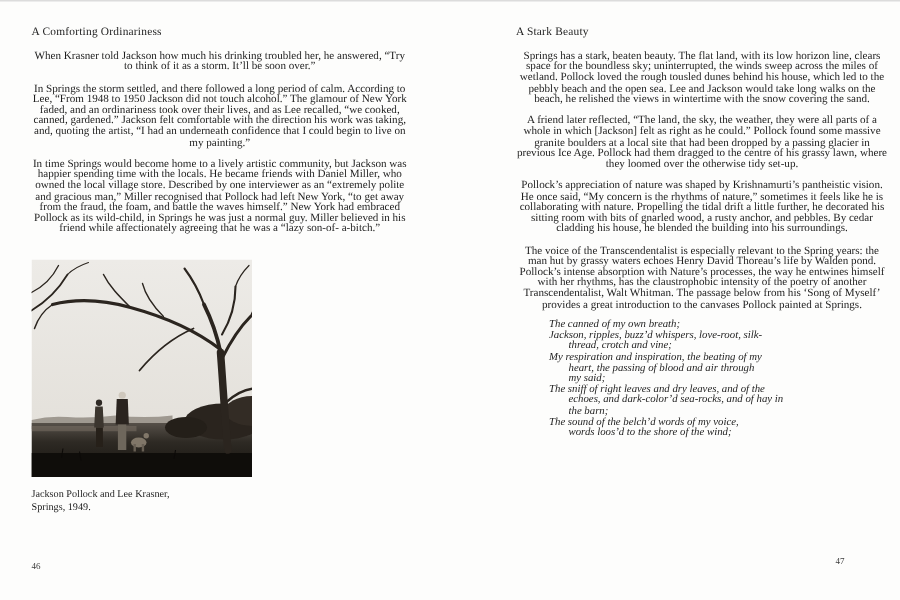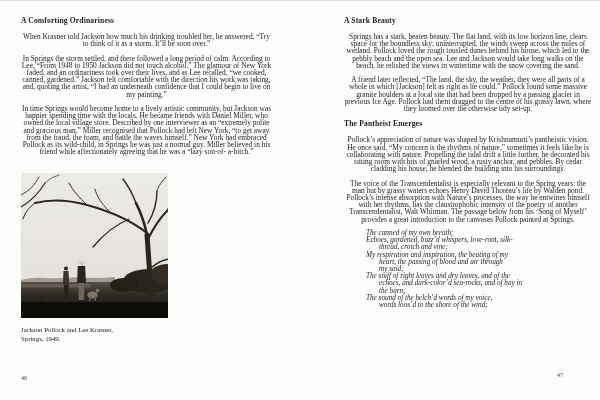--- a/index.html
+++ b/index.html
@@ -13,21 +13,21 @@
   .spread {
     position: relative; width: 600px; height: 400px;
     background: #fdfdfc;
     border-top: 1px solid #dcdcdc;
   }
   .col { position: absolute; top: 15px; }
   .col-left  { left: 21px;  width: 251px; }
   .col-right { left: 344px; width: 248px; }
 
   .heading {
-    font-size: 7.6px; font-weight: 700;
+    font-size: 7.6px; font-weight: 400;
     margin: 0 0 8px 0; letter-spacing: 0.15px;
   }
   .heading.mid { margin-top: 7px; }
   .para {
     font-size: 7.4px; line-height: 7.2px;
     margin: 0 0 7.2px 0; text-align: center;
   }
   .figure { margin: 18px 0 0 0; }
   .photo-svg { display: block; }
   .caption {
@@ -126,27 +126,26 @@
         <div>Springs, 1949.</div>
       </div>
     </div>
   </div>
 
   <div class="col col-right">
     <div class="heading">A Stark Beauty</div>
     <p class="para">Springs has a stark, beaten beauty. The flat land, with its low horizon line, clears space for the boundless sky; uninterrupted, the winds sweep across the miles of wetland. Pollock loved the rough tousled dunes behind his house, which led to the pebbly beach and the open sea. Lee and Jackson would take long walks on the beach, he relished the views in wintertime with the snow covering the sand.</p>
     <p class="para">A friend later reflected, “The land, the sky, the weather, they were all parts of a whole in which [Jackson] felt as right as he could.” Pollock found some massive granite boulders at a local site that had been dropped by a passing glacier in previous Ice Age. Pollock had them dragged to the centre of his grassy lawn, where they loomed over the otherwise tidy set-up.</p>
 
-    <div class="heading mid">The Pantheist Emerges</div>
     <p class="para">Pollock’s appreciation of nature was shaped by Krishnamurti’s pantheistic vision. He once said, “My concern is the rhythms of nature,” sometimes it feels like he is collaborating with nature. Propelling the tidal drift a little further, he decorated his sitting room with bits of gnarled wood, a rusty anchor, and pebbles. By cedar cladding his house, he blended the building into his surroundings.</p>
     <p class="para">The voice of the Transcendentalist is especially relevant to the Spring years: the man hut by grassy waters echoes Henry David Thoreau’s life by Walden pond. Pollock’s intense absorption with Nature’s processes, the way he entwines himself with her rhythms, has the claustrophobic intensity of the poetry of another Transcendentalist, Walt Whitman. The passage below from his ‘Song of Myself’ provides a great introduction to the canvases Pollock painted at Springs.</p>
 
     <div class="verse">
       <div class="verse-line">The canned of my own breath;</div>
-      <div class="verse-line">Echoes, gardened, buzz’d whispers, love-root, silk-</div>
+      <div class="verse-line">Jackson, ripples, buzz’d whispers, love-root, silk-</div>
       <div class="verse-line indent">thread, crotch and vine;</div>
       <div class="verse-line">My respiration and inspiration, the beating of my</div>
       <div class="verse-line indent">heart, the passing of blood and air through</div>
       <div class="verse-line indent">my said;</div>
       <div class="verse-line">The sniff of right leaves and dry leaves, and of the</div>
       <div class="verse-line indent">echoes, and dark-color’d sea-rocks, and of hay in</div>
       <div class="verse-line indent">the barn;</div>
       <div class="verse-line">The sound of the belch’d words of my voice,</div>
       <div class="verse-line indent">words loos’d to the shore of the wind;</div>
     </div>

